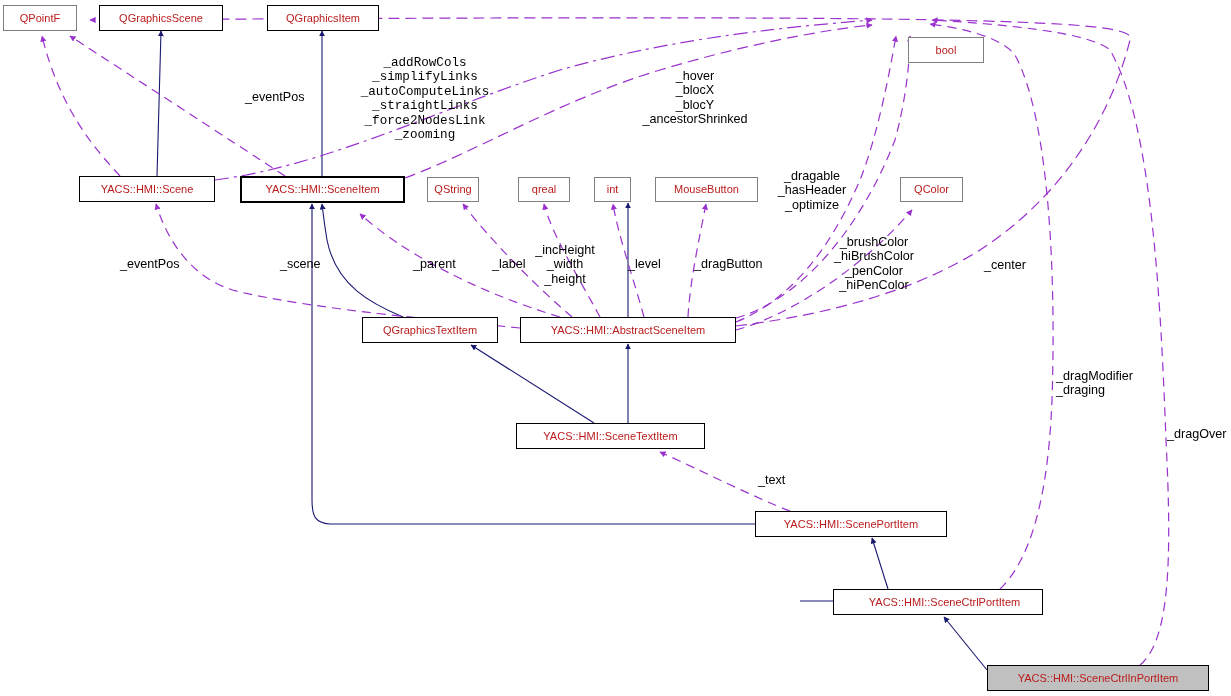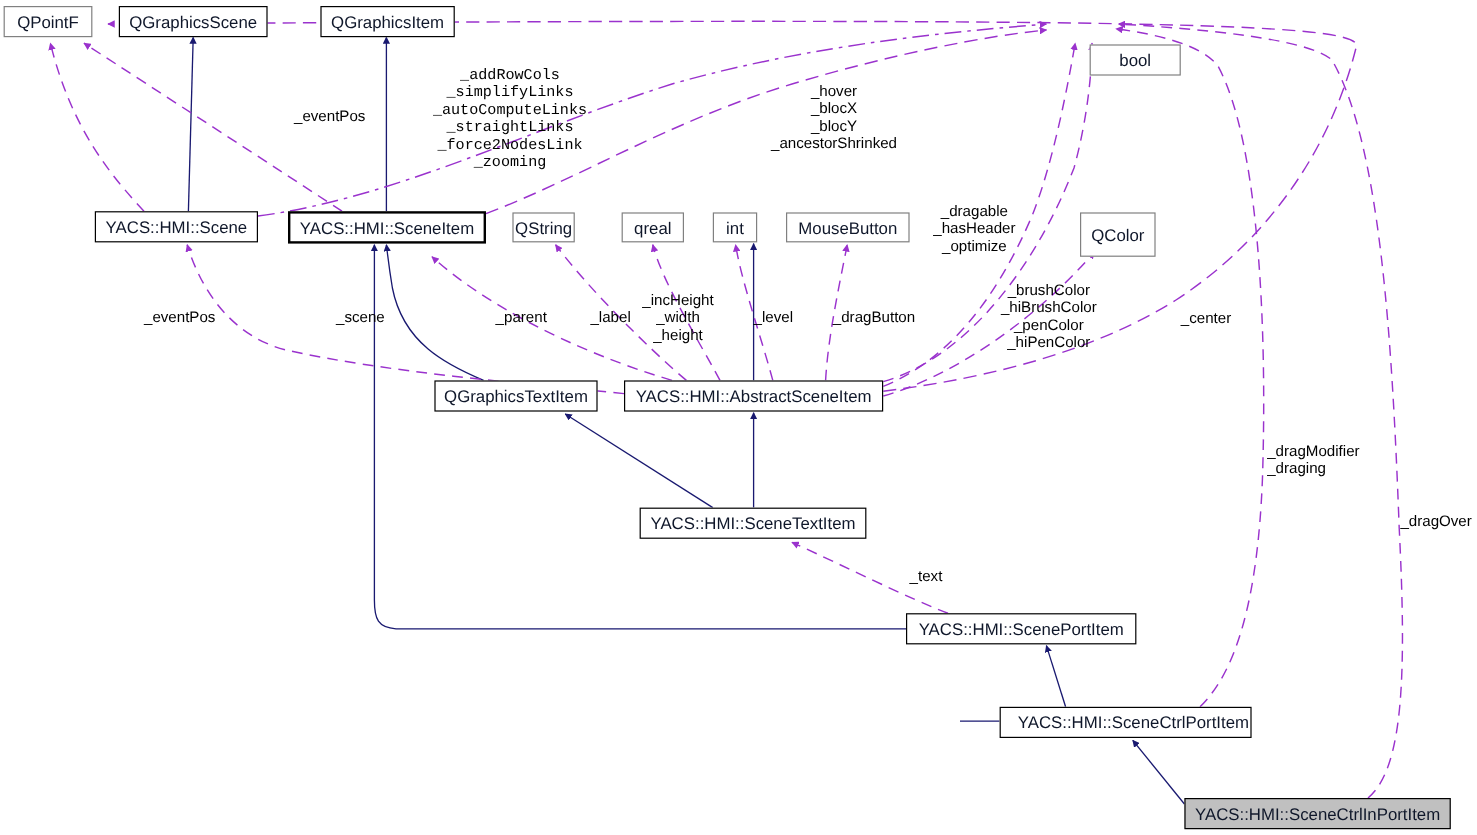--- a/index.html
+++ b/index.html
@@ -20,22 +20,22 @@
     width: 1231px;
     height: 696px;
   }
   .node {
     position: absolute;
     box-sizing: border-box;
     background: #ffffff;
     display: flex;
     align-items: center;
     justify-content: center;
-    font-size: 14px;
-    color: #0f172a;
+    font-size: 11px;
+    color: #b91c1c;
     white-space: nowrap;
     line-height: 1;
   }
   .node.plain  { border: 1px solid #808080; }
   .node.cls    { border: 1px solid #000000; }
   .node.strong { border: 2px solid #000000; }
   .node.current{ border: 1px solid #000000; background: #c0c0c0; }
   .elabel {
     position: absolute;
     font-size: 12.6px;
@@ -127,25 +127,25 @@
   <div class="node cls" style="left:99px;  top:5px;   width:124px; height:26px;">QGraphicsScene</div>
   <div class="node cls" style="left:267px; top:5px;   width:112px; height:26px;">QGraphicsItem</div>
   <div class="node plain" style="left:908px; top:5px;   width:76px;  height:26px;margin-top:32px;">bool</div>
 
   <div class="node cls" style="left:79px;  top:176px; width:136px; height:26px;">YACS::HMI::Scene</div>
   <div class="node strong" style="left:240px; top:176px; width:165px; height:27px;">YACS::HMI::SceneItem</div>
   <div class="node plain" style="left:427px; top:177px; width:52px;  height:25px;">QString</div>
   <div class="node plain" style="left:518px; top:177px; width:52px;  height:25px;">qreal</div>
   <div class="node plain" style="left:594px; top:177px; width:37px;  height:25px;">int</div>
   <div class="node plain" style="left:655px; top:177px; width:103px; height:25px;">MouseButton</div>
-  <div class="node plain" style="left:900px; top:177px; width:63px;  height:37px;">QColor</div>
+  <div class="node plain" style="left:900px; top:177px; width:63px;  height:25px;">QColor</div>
 
   <div class="node cls" style="left:362px; top:317px; width:136px; height:26px;">QGraphicsTextItem</div>
   <div class="node cls" style="left:520px; top:317px; width:216px; height:26px;">YACS::HMI::AbstractSceneItem</div>
-  <div class="node cls" style="left:533px; top:423px; width:189px; height:26px;">YACS::HMI::SceneTextItem</div>
+  <div class="node cls" style="left:516px; top:423px; width:189px; height:26px;">YACS::HMI::SceneTextItem</div>
   <div class="node cls" style="left:755px; top:511px; width:192px; height:26px;">YACS::HMI::ScenePortItem</div>
   <div class="node cls" style="left:833px; top:589px; width:210px; height:26px;padding-left:13px;">YACS::HMI::SceneCtrlPortItem</div>
   <div class="node current" style="left:987px; top:665px; width:222px; height:26px;">YACS::HMI::SceneCtrlInPortItem</div>
 
   <div class="elabel left" style="left:245px;  top:90px;">_eventPos</div>
   <div class="elabel" style="left:330px;  top:56px;  width:190px;font-family:Liberation Mono, monospace;">_addRowCols
 _simplifyLinks
 _autoComputeLinks
 _straightLinks
 _force2NodesLink

